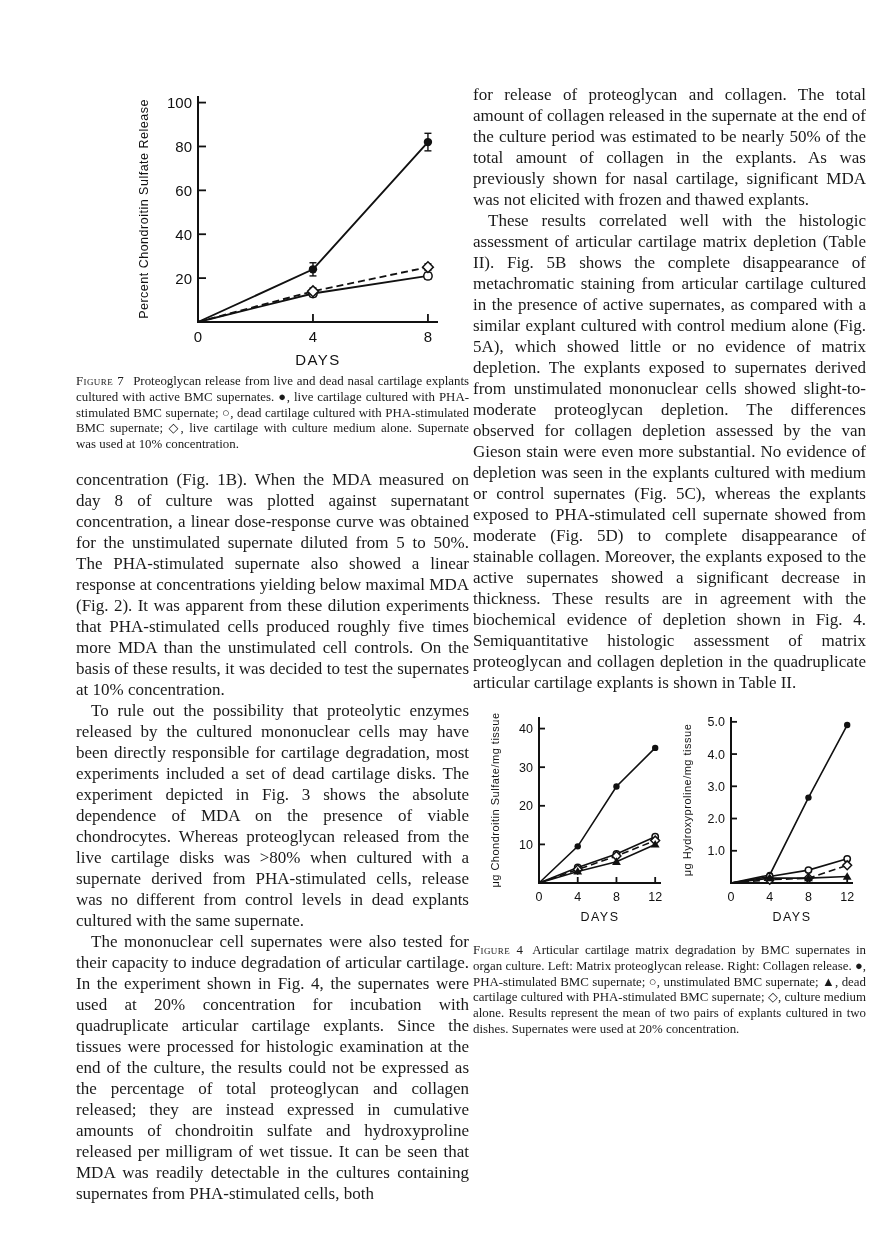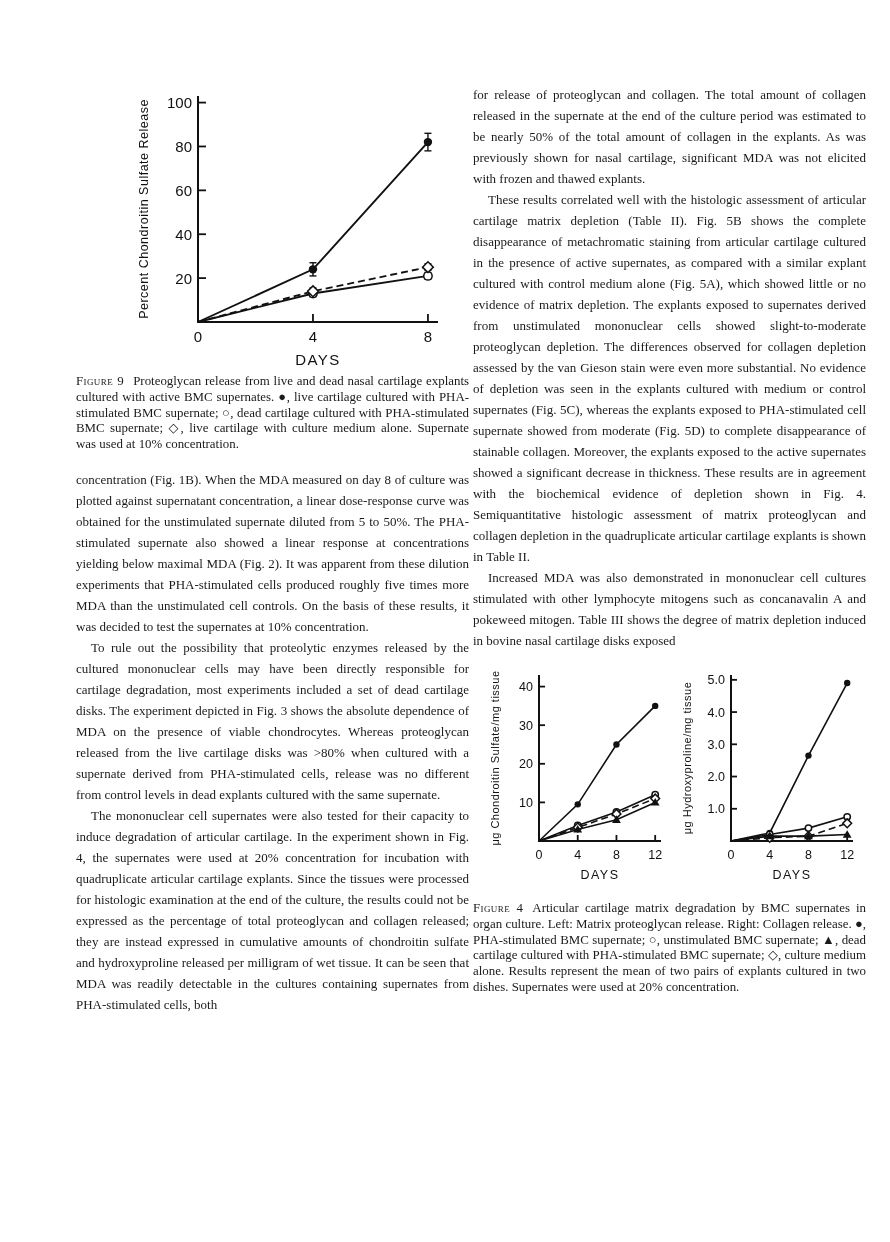--- a/index.html
+++ b/index.html
@@ -1,21 +1,21 @@
 <!DOCTYPE html>
 <html><head>
 <meta charset="utf-8">
 <style>
   html,body{margin:0;padding:0;background:#ffffff;}
   #page{position:relative;width:890px;height:1242px;background:#fff;color:#1a1a1a;
         font-family:"Liberation Serif", serif;overflow:hidden;}
   .col{position:absolute;top:84px;width:393px;}
   #left-col{left:76px;}
   #right-col{left:473px;}
-  .body p{margin:0;font-size:13px;line-height:21px;text-align:justify;}
+  .body p{margin:0;font-size:17px;line-height:21px;text-align:justify;}
   .body p.indent{text-indent:15px;}
   .caption{font-size:12.9px;line-height:15.8px;text-align:justify;margin-top:6px;}
   .cap-label{font-variant:small-caps;letter-spacing:0.4px;margin-right:9px;}
   .fig3-wrap{margin-left:56px;}
   .fig4-row{display:flex;gap:4px;margin-left:14px;margin-top:12px;}
   .fig4-caption{margin-top:12px;}
   .left-body{margin-top:16px;}
   #footer{position:absolute;left:76px;top:1152px;width:400px;display:flex;align-items:baseline;}
   #footer .pgnum{font-size:16.5px;}
   #footer .authors{font-style:italic;font-size:16px;margin-left:60px;}
@@ -70,34 +70,33 @@
           <line x1="177.47005988023952" y1="210.5728155339806" x2="184.47005988023952" y2="210.5728155339806" stroke="#111" stroke-width="1.4"></line>
           <line x1="177.47005988023952" y1="203.99029126213594" x2="184.47005988023952" y2="203.99029126213594" stroke="#111" stroke-width="1.4"></line>
           <line x1="295.94011976047904" y1="186.4368932038835" x2="295.94011976047904" y2="179.85436893203882" stroke="#111" stroke-width="1.4"></line>
           <line x1="292.44011976047904" y1="186.4368932038835" x2="299.44011976047904" y2="186.4368932038835" stroke="#111" stroke-width="1.4"></line>
           <line x1="292.44011976047904" y1="179.85436893203882" x2="299.44011976047904" y2="179.85436893203882" stroke="#111" stroke-width="1.4"></line>
           <polyline points="66,238 180.97005988023952,207.28155339805826 295.94011976047904,183.14563106796118" fill="none" stroke="#111" stroke-width="1.9" stroke-dasharray="7 4"></polyline>
           <path d="M 180.97005988023952 201.8815533980583 L 186.3700598802395 207.28155339805826 L 180.97005988023952 212.68155339805824 L 175.57005988023954 207.28155339805826 Z" fill="#fff" stroke="#111" stroke-width="1.5"></path>
           <path d="M 295.94011976047904 177.7456310679612 L 301.340119760479 183.14563106796118 L 295.94011976047904 188.54563106796115 L 290.54011976047906 183.14563106796118 Z" fill="#fff" stroke="#111" stroke-width="1.5"></path>
         </svg>
     </div>
-    <div class="caption"><span class="cap-label">Figure 9</span><span>Proteoglycan release from live and dead nasal cartilage explants cultured with active BMC supernates. ●, live cartilage cultured with PHA-stimulated BMC supernate; ○, dead cartilage cultured with PHA-stimulated BMC supernate; ◇, live cartilage with culture medium alone. Supernate was used at 10% concentration.</span></div>
+    <div class="caption"><span class="cap-label">Figure 7</span><span>Proteoglycan release from live and dead nasal cartilage explants cultured with active BMC supernates. ●, live cartilage cultured with PHA-stimulated BMC supernate; ○, dead cartilage cultured with PHA-stimulated BMC supernate; ◇, live cartilage with culture medium alone. Supernate was used at 10% concentration.</span></div>
 
     <div class="body left-body">
       <p>concentration (Fig. 1B). When the MDA measured on day 8 of culture was plotted against supernatant concentration, a linear dose-response curve was obtained for the unstimulated supernate diluted from 5 to 50%. The PHA-stimulated supernate also showed a linear response at concentrations yielding below maximal MDA (Fig. 2). It was apparent from these dilution experiments that PHA-stimulated cells produced roughly five times more MDA than the unstimulated cell controls. On the basis of these results, it was decided to test the supernates at 10% concentration.</p>
       <p class="indent">To rule out the possibility that proteolytic enzymes released by the cultured mononuclear cells may have been directly responsible for cartilage degradation, most experiments included a set of dead cartilage disks. The experiment depicted in Fig. 3 shows the absolute dependence of MDA on the presence of viable chondrocytes. Whereas proteoglycan released from the live cartilage disks was &gt;80% when cultured with a supernate derived from PHA-stimulated cells, release was no different from control levels in dead explants cultured with the same supernate.</p>
       <p class="indent">The mononuclear cell supernates were also tested for their capacity to induce degradation of articular cartilage. In the experiment shown in Fig. 4, the supernates were used at 20% concentration for incubation with quadruplicate articular cartilage explants. Since the tissues were processed for histologic examination at the end of the culture, the results could not be expressed as the percentage of total proteoglycan and collagen released; they are instead expressed in cumulative amounts of chondroitin sulfate and hydroxyproline released per milligram of wet tissue. It can be seen that MDA was readily detectable in the cultures containing supernates from PHA-stimulated cells, both</p>
     </div>
   </div>
 
   <div id="right-col" class="col">
     <div class="body">
       <p>for release of proteoglycan and collagen. The total amount of collagen released in the supernate at the end of the culture period was estimated to be nearly 50% of the total amount of collagen in the explants. As was previously shown for nasal cartilage, significant MDA was not elicited with frozen and thawed explants.</p>
       <p class="indent">These results correlated well with the histologic assessment of articular cartilage matrix depletion (Table II). Fig. 5B shows the complete disappearance of metachromatic staining from articular cartilage cultured in the presence of active supernates, as compared with a similar explant cultured with control medium alone (Fig. 5A), which showed little or no evidence of matrix depletion. The explants exposed to supernates derived from unstimulated mononuclear cells showed slight-to-moderate proteoglycan depletion. The differences observed for collagen depletion assessed by the van Gieson stain were even more substantial. No evidence of depletion was seen in the explants cultured with medium or control supernates (Fig. 5C), whereas the explants exposed to PHA-stimulated cell supernate showed from moderate (Fig. 5D) to complete disappearance of stainable collagen. Moreover, the explants exposed to the active supernates showed a significant decrease in thickness. These results are in agreement with the biochemical evidence of depletion shown in Fig. 4. Semiquantitative histologic assessment of matrix proteoglycan and collagen depletion in the quadruplicate articular cartilage explants is shown in Table II.</p>
-      <p class="indent">Increased MDA was also demonstrated in mononuclear cell cultures stimulated with other lymphocyte mitogens such as concanavalin A and pokeweed mitogen. Table III shows the degree of matrix depletion induced in bovine nasal cartilage disks exposed</p>
     </div>
 
     <div class="fig4-row">
       <svg width="188" height="226" viewBox="0 0 188 226">
           <path d="M 52 12 L 52 178 L 174 178" fill="none" stroke="#111" stroke-width="2"></path>
           <line x1="52" y1="139.3953488372093" x2="58" y2="139.3953488372093" stroke="#111" stroke-width="1.8"></line>
           <text x="46" y="143.8953488372093" font-size="12.5" text-anchor="end">10</text>
           <line x1="52" y1="100.79069767441861" x2="58" y2="100.79069767441861" stroke="#111" stroke-width="1.8"></line>
           <text x="46" y="105.29069767441861" font-size="12.5" text-anchor="end">20</text>
           <line x1="52" y1="62.18604651162791" x2="58" y2="62.18604651162791" stroke="#111" stroke-width="1.8"></line>

